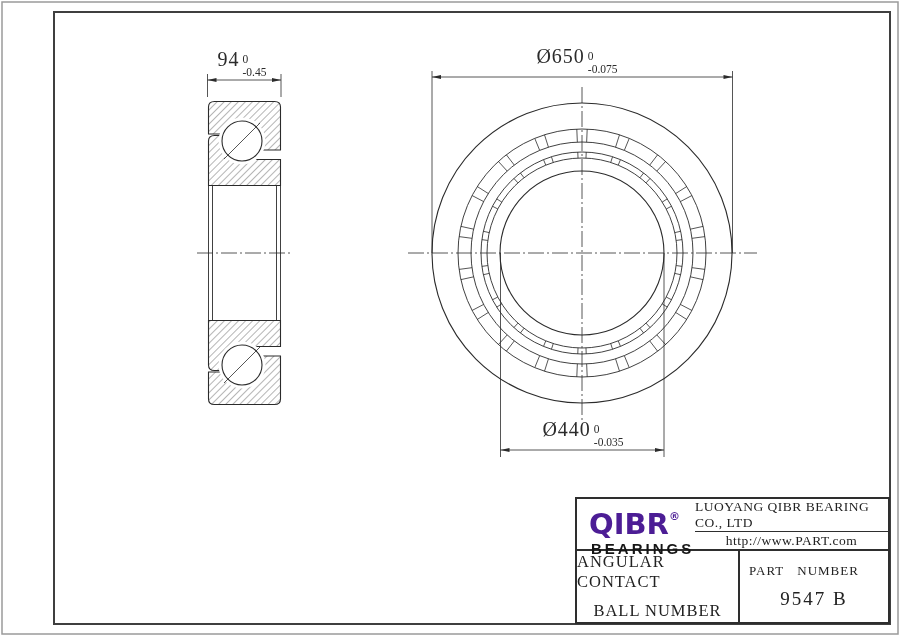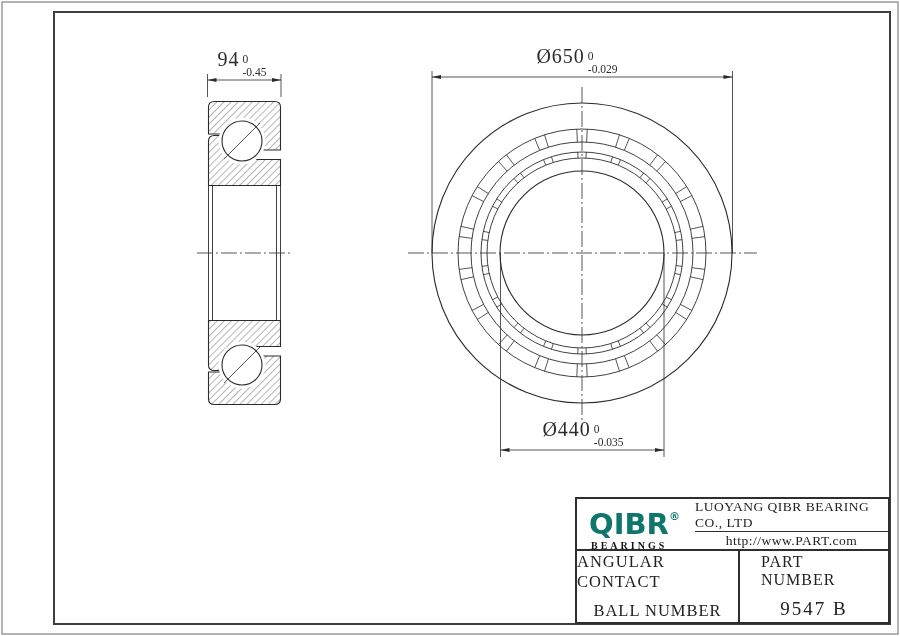--- a/index.html
+++ b/index.html
@@ -9,35 +9,35 @@
   .dim{position:absolute;text-align:center;white-space:nowrap;color:#2b2b2b;}
   .dim .main{font-size:20px;letter-spacing:1px;}
   .dim .tol{display:inline-flex;flex-direction:column;justify-content:center;
             font-size:11.5px;line-height:1.15;margin-left:3px;vertical-align:3px;text-align:left;}
   
   .tb{position:absolute;left:575px;top:497px;width:315px;height:127px;
       border:2px solid #2e2e2e;box-sizing:border-box;background:#fff;display:flex;flex-direction:column;}
   .tb-row1{height:52px;display:flex;border-bottom:2px solid #2e2e2e;box-sizing:border-box;}
   .logo-cell{width:118px;padding:3px 0 0 12px;box-sizing:border-box;}
   .logo-main{font-family:"DejaVu Sans","Liberation Sans",sans-serif;font-weight:bold;
-             font-size:29px;line-height:29px;letter-spacing:0px;color:#0f766e;}
+             font-size:29px;line-height:29px;letter-spacing:0px;color:#4c1d95;}
   .logo-main sup{font-size:11px;font-weight:bold;vertical-align:14px;letter-spacing:0;}
-  .logo-sub{font-family:Liberation Serif, serif;font-weight:bold;
-            font-size:10px;letter-spacing:3px;color:#151515;margin-top:1px;margin-left:2px;}
+  .logo-sub{font-family:Liberation Sans, sans-serif;font-weight:bold;
+            font-size:15px;letter-spacing:3px;color:#151515;margin-top:1px;margin-left:2px;}
   .co-cell{flex:1;display:flex;flex-direction:column;box-sizing:border-box;}
   .co-name{flex:1;display:flex;align-items:center;justify-content:center;
            font-size:13.5px;letter-spacing:0.5px;border-bottom:1.5px solid #2e2e2e;}
   .co-url{flex:1;display:flex;align-items:center;justify-content:center;
           font-size:13.5px;letter-spacing:0.5px;}
   .tb-row2{flex:1;display:flex;}
   .desc-cell{width:163px;border-right:2px solid #2e2e2e;box-sizing:border-box;
              display:flex;flex-direction:column;align-items:center;justify-content:center;gap:9px;
              font-size:16.5px;letter-spacing:1px;}
   .part-cell{flex:1;display:flex;flex-direction:column;justify-content:center;gap:9px;box-sizing:border-box;}
-  .part-label{font-size:16px;letter-spacing:1px;word-spacing:9px;padding-left:21px;}
+  .part-label{font-size:13px;letter-spacing:1px;word-spacing:9px;padding-left:9px;}
   .part-number{font-size:19px;letter-spacing:2px;text-align:center;}
 </style>
 </head>
 <body>
 
 <div id="page">
 
   <svg id="draw-svg" width="900" height="636" viewBox="0 0 900 636">
     <defs>
       <pattern id="hatch" width="5" height="5" patternUnits="userSpaceOnUse" patternTransform="rotate(45)">
@@ -190,21 +190,21 @@
   <div class="dim" style="left:192px;top:48px;width:100px;">
     <span class="main">94</span><span class="tol">
         <span>0</span>
         <span>-0.45</span>
       </span>
   </div>
 
   <div class="dim" style="left:492px;top:45px;width:170px;">
     <span class="main">Ø650</span><span class="tol">
         <span>0</span>
-        <span>-0.029</span>
+        <span>-0.075</span>
       </span>
   </div>
 
   <div class="dim" style="left:498px;top:418px;width:170px;">
     <span class="main">Ø440</span><span class="tol">
         <span>0</span>
         <span>-0.035</span>
       </span>
   </div>
 

